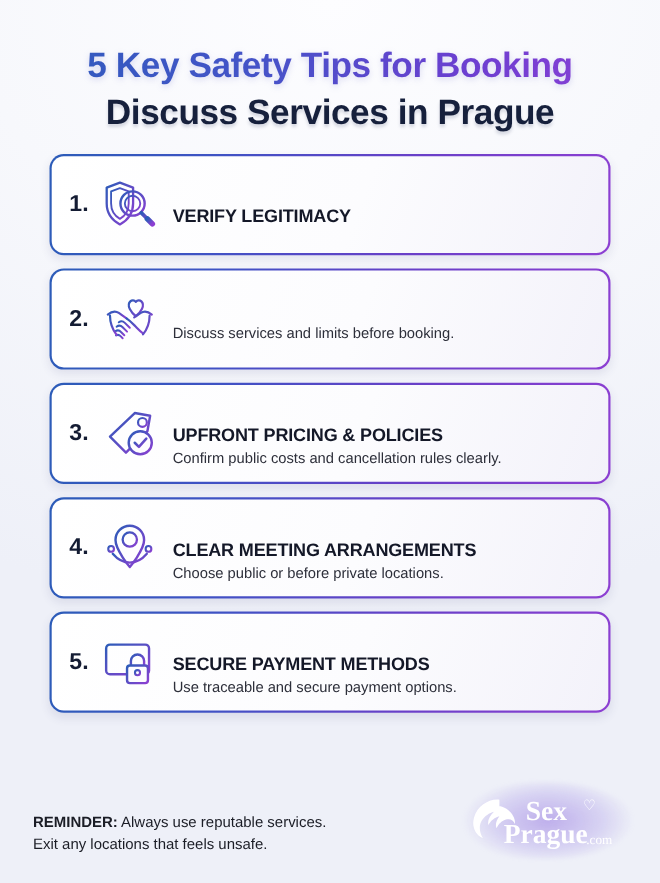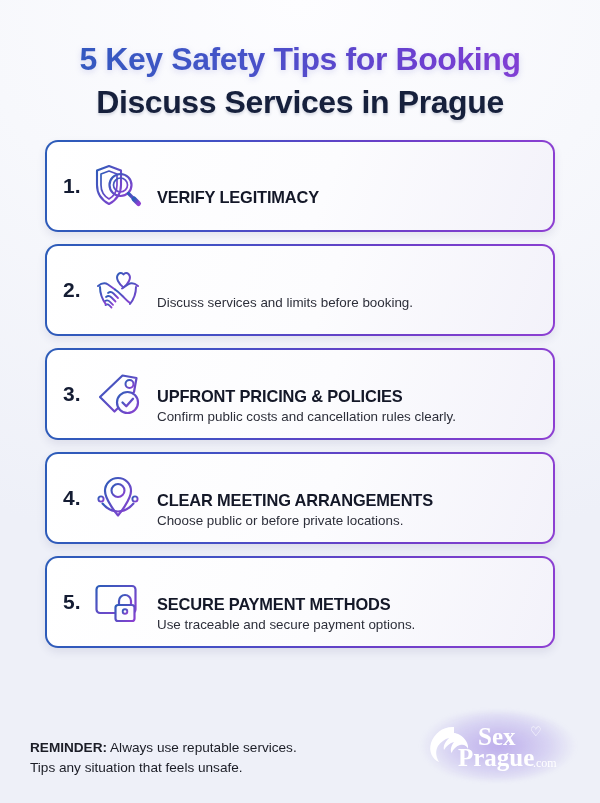--- a/index.html
+++ b/index.html
@@ -278,21 +278,21 @@
           <div class="card-desc">Use traceable and secure payment options.</div>
         </div>
       </div>
     </div>
 
   </div>
 
   <div class="footer">
     <div class="reminder">
       <span><b>REMINDER:</b><span> Always use reputable services.</span></span><br>
-      <span>Tips any situation that feels unsafe.</span>
+      <span>Exit any locations that feels unsafe.</span>
     </div>
 
     <div class="logo">
       <div class="logo-glow"></div>
       <svg width="146" height="58" viewBox="0 0 146 58" fill="none">
         <g fill="#ffffff">
           <path d="M34 10 C24 9 14 16 11 26 C8.5 34 12 42 19 45 C16 40 15 34 18 29 C20.5 25 25 22 29 21 C25 25 23 29 24 33 C26 29 30 26 34 25 C31 29 30 33 31.5 36 C33 32 36.5 29 40 28 C44 27 47 29 48 32 C49 27 45 21 40 18 C37.5 16.5 35 16 34 16 Z"></path>
           <path d="M20 22 C16 26 14 31 15 36 C13 31 14 25 17 21 Z"></path>
         </g>
         <text x="58" y="28" font-family="'Liberation Serif', serif" font-size="25" font-weight="bold" fill="#ffffff">Sex</text>

